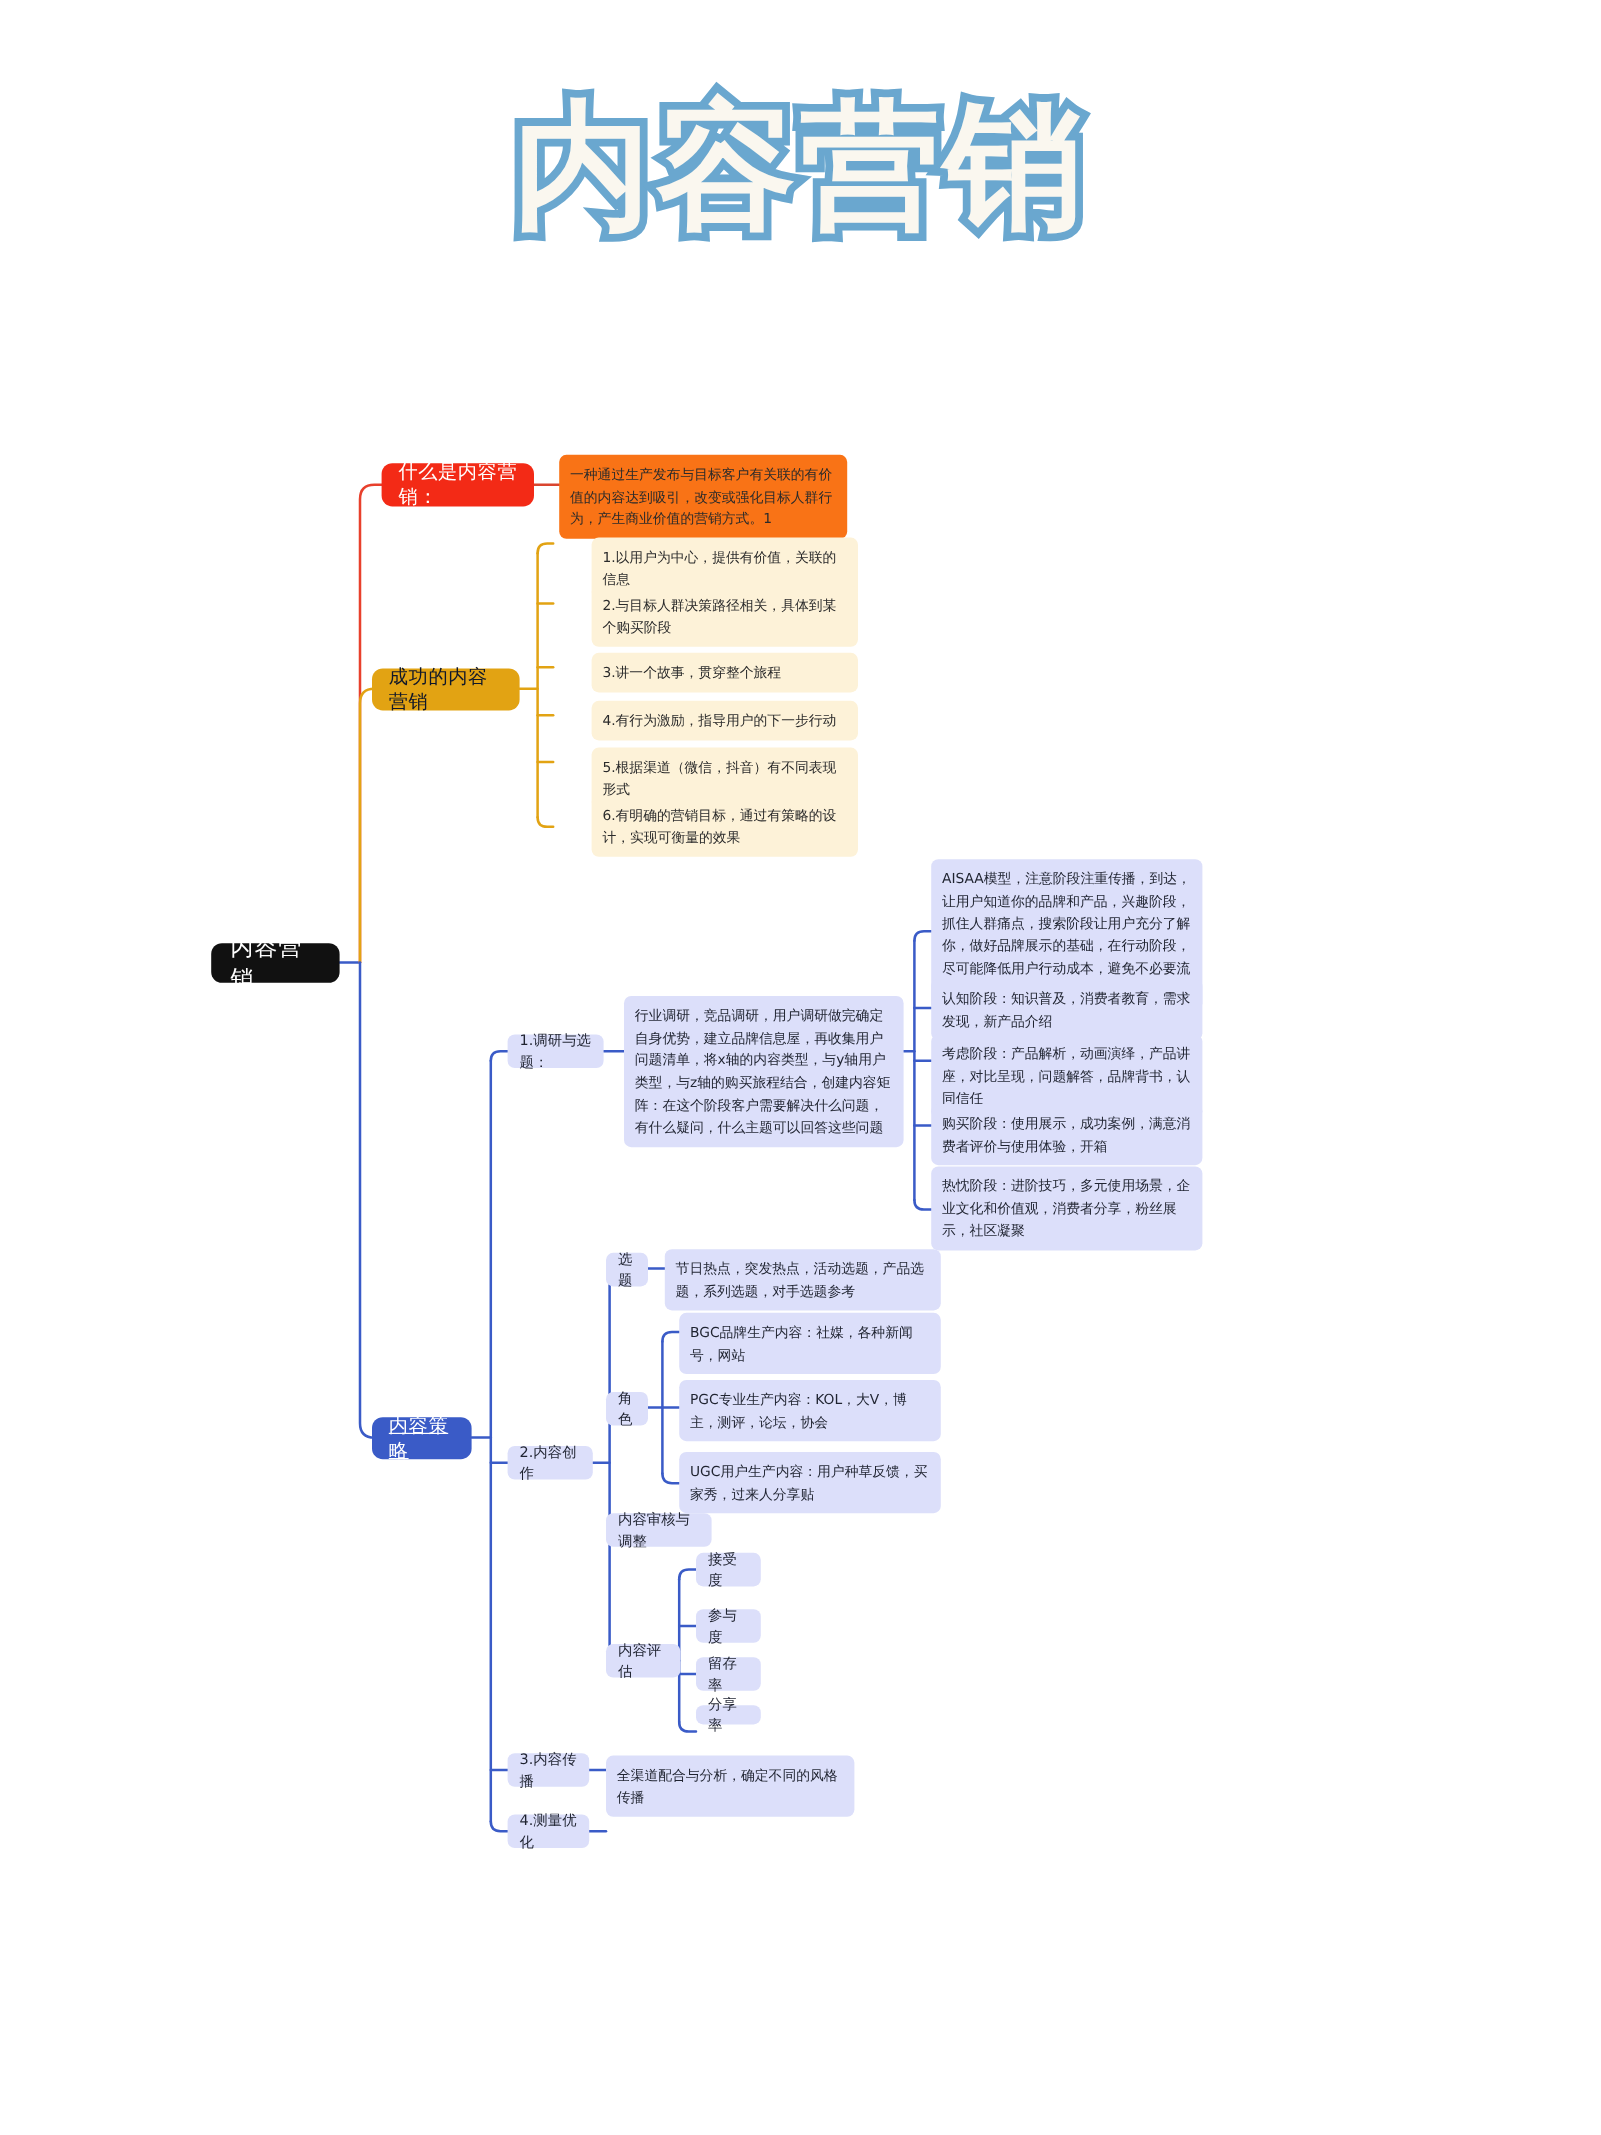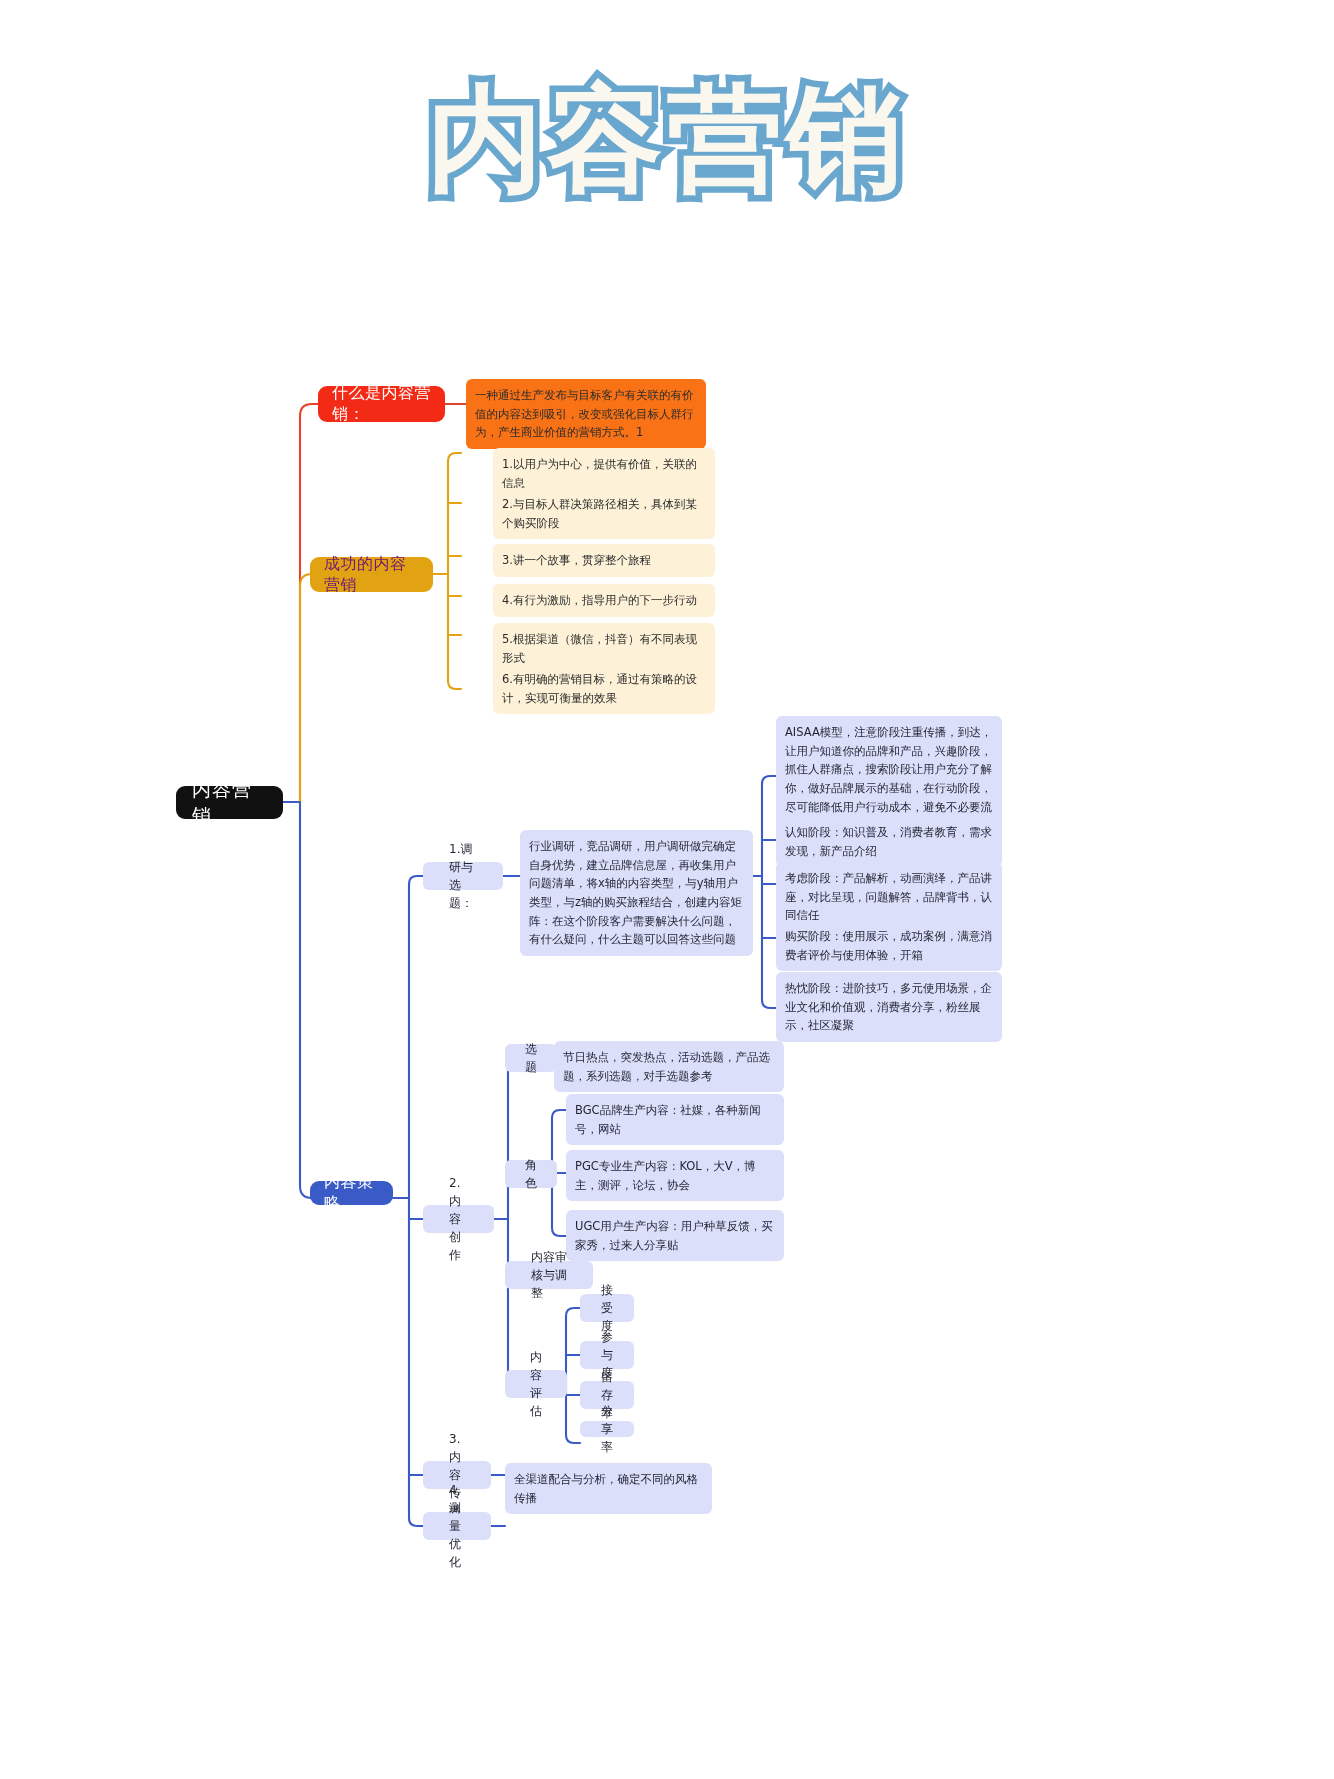--- a/index.html
+++ b/index.html
@@ -40,42 +40,42 @@
   .root{
     background:#111111;color:#ffffff;
     font-size:19px;padding:9px 16px;border-radius:9px;
     letter-spacing:1px;
   }
   .pill-red{
     background:#f32a16;color:#ffffff;font-size:16px;
     padding:9px 14px;border-radius:9px;letter-spacing:.5px;
   }
   .pill-yellow{
-    background:#e2a313;color:#701a75;font-size:16px;
+    background:#e2a313;color:#0f172a;font-size:16px;
     padding:9px 14px;border-radius:9px;letter-spacing:.5px;
   }
   .pill-blue{
     background:#3a5bc7;color:#ffffff;font-size:16px;
     padding:9px 14px;border-radius:9px;letter-spacing:.5px;
   }
   .box-pink{
     background:#f97316;color:#2b2b2b;font-size:11.5px;line-height:1.62;
     padding:7px 9px;border-radius:6px;
   }
   .box-cream{
     background:#fdf2d8;color:#2b2b2b;font-size:11.5px;line-height:1.62;
     padding:7px 9px;border-radius:6px;margin-left:32px;
   }
   .box-lav{
     background:#dcdffa;color:#1f2330;font-size:11.5px;line-height:1.62;
     padding:7px 9px;border-radius:6px;
   }
   .lab-lav{
     background:#dcdffa;color:#1f2330;font-size:12px;line-height:1.5;
-    padding:6px 26px;border-radius:6px;
+    padding:6px 10px;border-radius:6px;
   }
 </style>
 </head>
 <body>
 
 <div id="canvas">
 
   <div class="title-wrap">
     <span class="title">内容营销</span>
   </div>
@@ -153,21 +153,21 @@
 
   <div class="node pill-yellow center" style="left:310px;top:557px;width:123px;height:35px;">成功的内容营销</div>
 
   <div class="node box-cream" style="left:461px;top:448px;width:222px;">1.以用户为中心，提供有价值，关联的信息</div>
   <div class="node box-cream" style="left:461px;top:488px;width:222px;">2.与目标人群决策路径相关，具体到某个购买阶段</div>
   <div class="node box-cream" style="left:461px;top:544px;width:222px;">3.讲一个故事，贯穿整个旅程</div>
   <div class="node box-cream" style="left:461px;top:584px;width:222px;">4.有行为激励，指导用户的下一步行动</div>
   <div class="node box-cream" style="left:461px;top:623px;width:222px;">5.根据渠道（微信，抖音）有不同表现形式</div>
   <div class="node box-cream" style="left:461px;top:663px;width:222px;">6.有明确的营销目标，通过有策略的设计，实现可衡量的效果</div>
 
-  <div class="node pill-blue center" style="left:310px;top:1181px;width:83px;height:24px;">内容策略</div>
+  <div class="node pill-blue center" style="left:310px;top:1181px;width:83px;height:35px;text-decoration:underline;">内容策略</div>
 
   <div class="node lab-lav center" style="left:423px;top:862px;width:80px;height:28px;">1.调研与选题：</div>
   <div class="node box-lav" style="left:520px;top:830px;width:233px;">行业调研，竞品调研，用户调研做完确定自身优势，建立品牌信息屋，再收集用户问题清单，将x轴的内容类型，与y轴用户类型，与z轴的购买旅程结合，创建内容矩阵：在这个阶段客户需要解决什么问题，有什么疑问，什么主题可以回答这些问题</div>
 
   <div class="node box-lav" style="left:776px;top:716px;width:226px;">AISAA模型，注意阶段注重传播，到达，让用户知道你的品牌和产品，兴趣阶段，抓住人群痛点，搜索阶段让用户充分了解你，做好品牌展示的基础，在行动阶段，尽可能降低用户行动成本，避免不必要流失</div>
   <div class="node box-lav" style="left:776px;top:816px;width:226px;">认知阶段：知识普及，消费者教育，需求发现，新产品介绍</div>
   <div class="node box-lav" style="left:776px;top:862px;width:226px;">考虑阶段：产品解析，动画演绎，产品讲座，对比呈现，问题解答，品牌背书，认同信任</div>
   <div class="node box-lav" style="left:776px;top:920px;width:226px;">购买阶段：使用展示，成功案例，满意消费者评价与使用体验，开箱</div>
   <div class="node box-lav" style="left:776px;top:972px;width:226px;">热忱阶段：进阶技巧，多元使用场景，企业文化和价值观，消费者分享，粉丝展示，社区凝聚</div>
 

